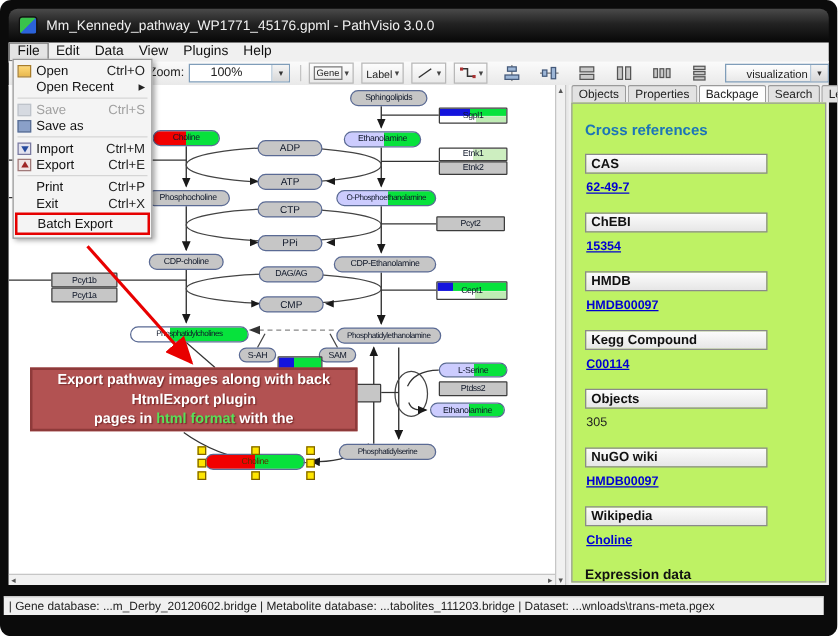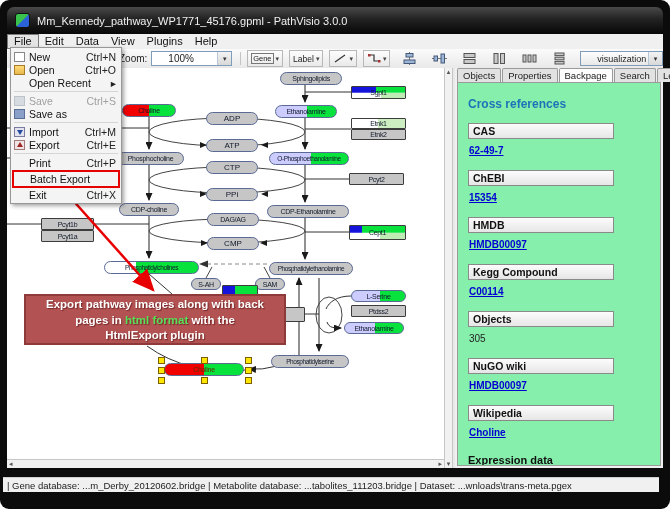--- a/index.html
+++ b/index.html
@@ -61,21 +61,21 @@
     background:#b25252;border:2px solid #8e3a3a;box-sizing:border-box;color:#fff;
     font-weight:bold;font-size:11.5px;text-align:center;line-height:15.5px;padding-top:1px;
     text-shadow:1px 1px 1px rgba(60,0,0,.5);}
   .annotation .hl{color:#58e058;}
   
   .panel{position:absolute;left:448px;top:0;width:208px;height:400px;background:#f0f0f0;}
   .tabs{display:flex;height:14px;font-size:9.5px;color:#222;padding-left:2px;}
   .tab{padding:1px 5px 0;border:1px solid #9a9a9a;border-bottom:none;background:#e2e2e2;
     margin-right:1px;border-radius:2px 2px 0 0;white-space:nowrap;}
   .tab.active{background:#fdfdfd;position:relative;top:0;font-weight:normal;}
-  .pbody{position:absolute;left:2px;top:14px;right:2px;bottom:2px;background:#86efac;
+  .pbody{position:absolute;left:2px;top:14px;right:2px;bottom:2px;background:#bef264;
     border:1px solid #9a9a9a;padding:8px 10px;box-sizing:border-box;overflow:hidden;}
   .xref-head{color:#1c74b8;font-weight:bold;font-size:12px;margin:6px 0 4px;}
   .xsec{margin-top:12px;}
   .xsec .hdr{width:140px;height:13px;border:1px solid #8a8a8a;background:linear-gradient(#fcfcfc,#e6e6e6);
     font-weight:bold;font-size:10.5px;color:#111;padding:1px 0 0 4px;}
   .xsec .val{display:inline-block;margin:6px 0 0 1px;font-size:10px;font-weight:bold;color:#0000d2;text-decoration:underline;}
   .xsec .val.plain{color:#222;font-weight:normal;text-decoration:none;}
   .xfoot{margin-top:14px;font-weight:bold;font-size:11px;color:#111;}
   
   .statusbar{position:absolute;left:3px;top:477px;width:656px;height:15px;background:#f0f0f0;
@@ -345,22 +345,22 @@
       <span class="handle" style="left:194px;top:289px;"></span>
       <span class="handle" style="left:238px;top:289px;"></span>
       <span class="handle" style="left:151px;top:299px;"></span>
       <span class="handle" style="left:238px;top:299px;"></span>
       <span class="handle" style="left:151px;top:309px;"></span>
       <span class="handle" style="left:194px;top:309px;"></span>
       <span class="handle" style="left:238px;top:309px;"></span>
 
       <div class="annotation">
         <div><span>Export pathway images along with back</span></div>
+        <div><span>HtmlExport plugin</span></div>
         <div><span>pages in </span><span class="hl">html format</span><span> with the</span></div>
-        <div><span>HtmlExport plugin</span></div>
       </div>
 
       <div class="hscroll">
         <span>◂</span>
         <span>▸</span>
       </div>
     </div>
 
     <div class="vscroll">
       <span>▴</span>
@@ -419,27 +419,20 @@
       <marker id="rah" markerWidth="9" markerHeight="8" refX="8" refY="4" orient="auto">
         <path d="M0,0 L9,4 L0,8 z" fill="#e80000"></path>
       </marker>
     </defs>
     <line x1="70" y1="197" x2="153" y2="290" stroke="#e80000" stroke-width="2.5" marker-end="url(#rah)"></line>
   </svg>
 
   <div class="filemenu">
     <div class="fitem">
       <span class="fic">
-          <span class="mi mi-new"></span>
-        </span>
-      <span class="flabel">New</span>
-      <span class="fshort">Ctrl+N</span>
-    </div>
-    <div class="fitem">
-      <span class="fic">
           <span class="mi mi-open"></span>
         </span>
       <span class="flabel">Open</span>
       <span class="fshort">Ctrl+O</span>
     </div>
     <div class="fitem">
       <span class="fic"></span>
       <span class="flabel">Open Recent</span>
       <span class="fshort">▸</span>
     </div>
@@ -472,23 +465,23 @@
         </span>
       <span class="flabel">Export</span>
       <span class="fshort">Ctrl+E</span>
     </div>
     <div class="fsep"></div>
     <div class="fitem">
       <span class="fic"></span>
       <span class="flabel">Print</span>
       <span class="fshort">Ctrl+P</span>
     </div>
-    <div class="fitem batch">
-      <span class="flabel">Batch Export</span>
-    </div>
     <div class="fitem">
       <span class="fic"></span>
       <span class="flabel">Exit</span>
       <span class="fshort">Ctrl+X</span>
     </div>
+    <div class="fitem batch">
+      <span class="flabel">Batch Export</span>
+    </div>
   </div>
 
 </div>
 
 </body></html>

